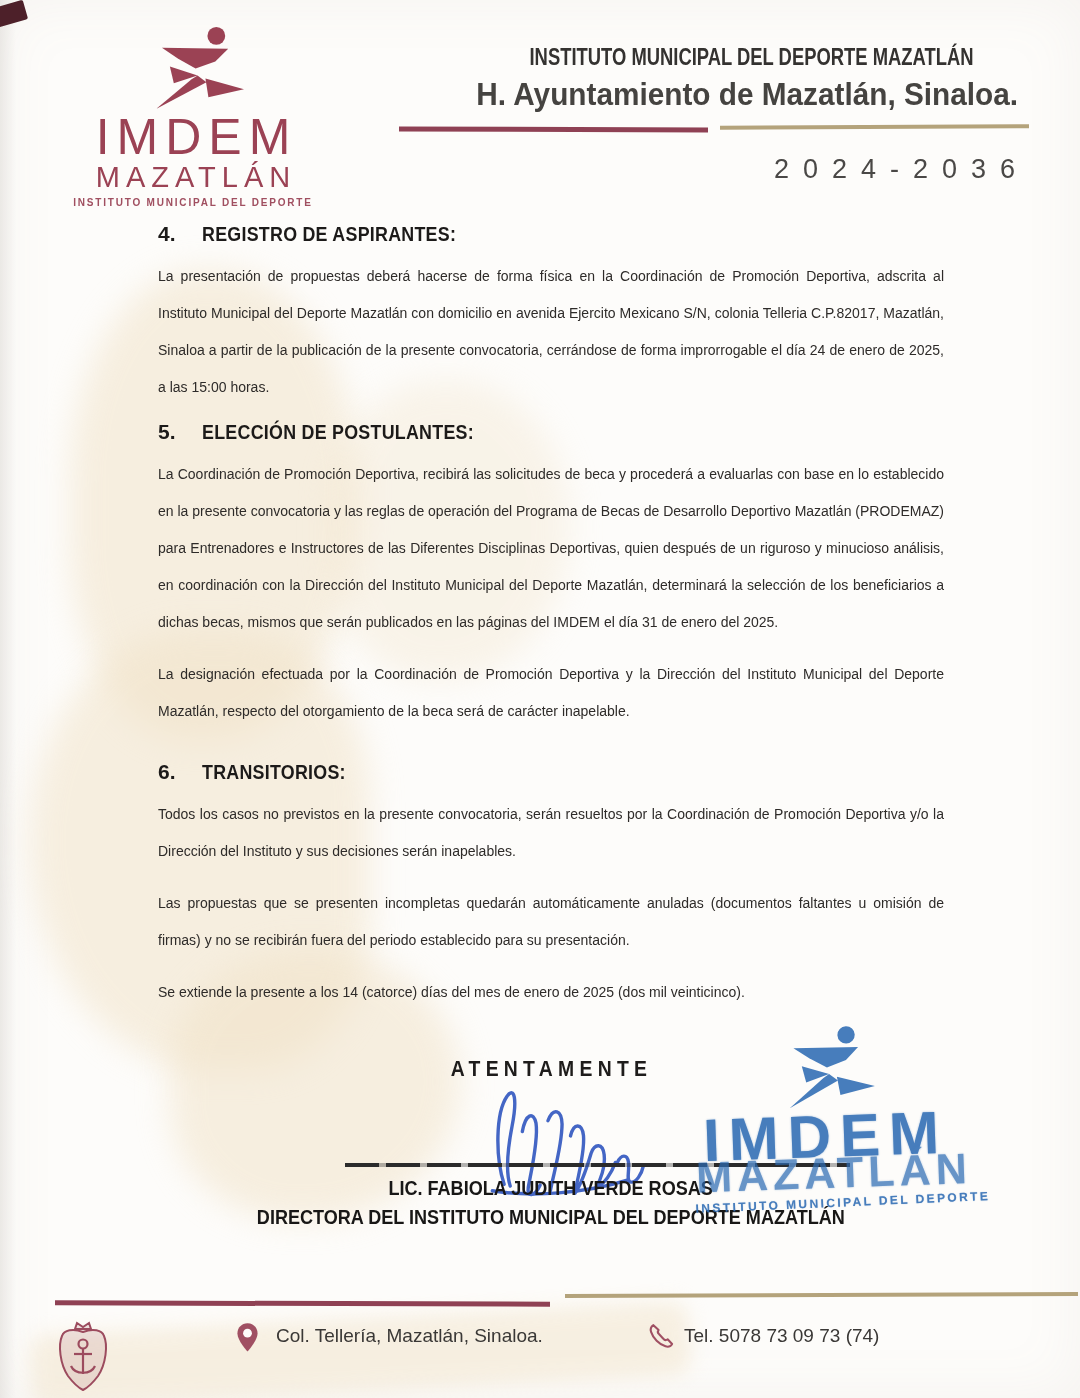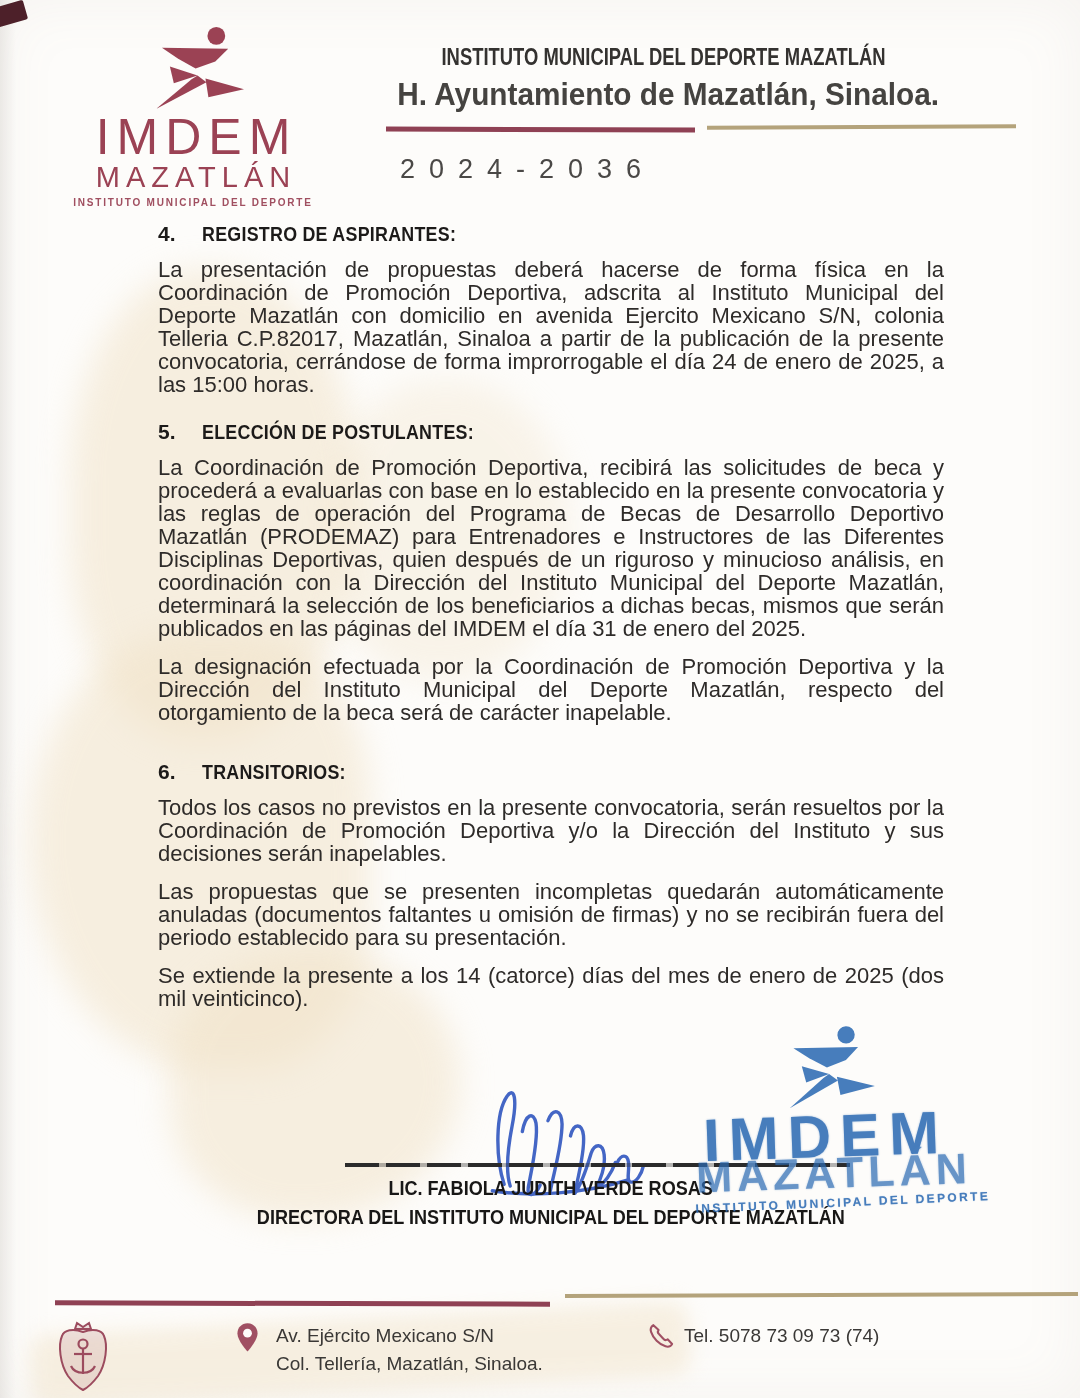--- a/index.html
+++ b/index.html
@@ -19,34 +19,34 @@
   .wm.b{left:30px;top:630px;width:340px;height:440px;border-radius:55% 45% 40% 60%;}
   .wm.c{left:170px;top:950px;width:290px;height:270px;}
   .wm.d{left:30px;top:1318px;width:660px;height:74px;transform:rotate(-3deg);opacity:.5;border-radius:18px;filter:blur(10px);}
   .wm.e{left:330px;top:380px;width:240px;height:300px;opacity:.35;}
   
   .logo{position:absolute;left:68px;top:26px;width:250px;text-align:center;color:#9b4254;}
   .logo svg{display:block;margin:0 auto 2px 86px;}
   .logo-acronym{font-size:50px;letter-spacing:7px;font-weight:400;line-height:1;margin-left:7px;color:#9b4254;}
   .logo-city{font-size:29px;letter-spacing:6px;font-weight:400;line-height:1.1;margin-left:6px;color:#9b4254;}
   .logo-sub{font-size:10px;letter-spacing:1.8px;font-weight:700;margin-top:3px;color:#a04f60;}
-  .hdr-right{position:absolute;left:386px;top:44px;width:630px;text-align:left;color:#3c3a39;}
+  .hdr-right{position:absolute;left:399px;top:44px;width:630px;text-align:right;color:#3c3a39;}
   .hdr-line1{font-size:23px;font-weight:700;transform:scaleX(0.8);transform-origin:center;display:inline-block;white-space:nowrap;color:#343230;}
   .hdr-line2{font-size:31px;font-weight:700;transform:scaleX(0.96);transform-origin:center;display:inline-block;white-space:nowrap;margin-top:6px;color:#454340;}
   .hdr-rule{display:flex;gap:12px;margin-top:14px;align-items:center;}
   .hdr-rule .seg1{flex:1;height:5px;background:#8f4154;transform:rotate(0.2deg);}
   .hdr-rule .seg2{flex:1;height:4px;background:#b4a37b;transform:translateY(-3px) rotate(-0.3deg);}
   .hdr-period{font-size:27px;font-weight:500;letter-spacing:14px;margin-top:22px;color:#4a4846;padding-left:14px;}
   
   .content{position:absolute;left:158px;width:786px;color:#2e2b29;}
   .sec4{top:222px;} .sec5{top:420px;} .sec6{top:760px;}
   .sec-head{display:flex;align-items:baseline;font-weight:700;color:#1c1a19;font-size:21px;margin-bottom:12px;}
   .sec-num{width:44px;flex:none;}
   .sec-title{display:inline-block;transform:scaleX(0.85);transform-origin:left center;white-space:nowrap;letter-spacing:0.3px;}
-  .para{font-size:22px;line-height:23px;text-align:justify;margin:0 0 15px 0;}
+  .para{font-size:14px;line-height:37px;text-align:justify;margin:0 0 15px 0;}
   .para.last{margin-top:9px;}
   
   .atentamente{position:absolute;left:158px;top:1056px;width:786px;text-align:center;}
   .atentamente span{display:inline-block;font-size:22px;font-weight:700;letter-spacing:6px;transform:scaleX(0.88);color:#1e1c1b;}
   .signature{position:absolute;left:462px;top:1072px;transform:rotate(-2deg);}
   .sig-line{position:absolute;left:345px;top:1163px;width:505px;height:3.5px;
     background:repeating-linear-gradient(90deg,#2b2b2b 0 34px,rgba(43,43,43,0.35) 34px 41px);}
   .sig-name,.sig-title{position:absolute;left:158px;width:786px;text-align:center;color:#181716;}
   .sig-name{top:1176px;}
   .sig-title{top:1205px;}
@@ -127,20 +127,23 @@
   <div class="content sec6" style="position:absolute;">
     <div class="sec-head">
       <span class="sec-num">6.</span>
       <span class="sec-title">TRANSITORIOS:</span>
     </div>
     <p class="para">Todos los casos no previstos en la presente convocatoria, serán resueltos por la Coordinación de Promoción Deportiva y/o la Dirección del Instituto y sus decisiones serán inapelables.</p>
     <p class="para">Las propuestas que se presenten incompletas quedarán automáticamente anuladas (documentos faltantes u omisión de firmas) y no se recibirán fuera del periodo establecido para su presentación.</p>
     <p class="para last">Se extiende la presente a los 14 (catorce) días del mes de enero de 2025 (dos mil veinticinco).</p>
   </div>
 
+  <div class="atentamente">
+    <span>ATENTAMENTE</span>
+  </div>
 
   <div class="signature">
     <svg width="215" height="125" viewBox="0 0 210 125">
       <g fill="none" stroke="#3a5ec2" stroke-width="3.4" stroke-linecap="round" opacity="0.95">
         <path d="M38,110 C30,82 32,38 44,22 C52,12 54,26 48,52 C42,78 40,98 44,112"></path>
         <path d="M58,58 C62,40 70,38 72,50 C74,66 66,96 62,114 C60,124 68,124 74,112"></path>
         <path d="M84,48 C90,34 98,38 98,52 C97,74 88,100 84,118"></path>
         <path d="M106,64 C110,50 118,52 119,64 C120,80 112,106 108,122 C116,112 122,94 126,82 C130,72 138,72 139,84 C140,96 134,110 130,116 C138,114 146,102 150,92"></path>
         <path d="M152,92 C156,84 162,84 163,92 C164,100 160,110 164,112 C170,114 176,104 178,96"></path>
         <path d="M26,116 C64,124 120,122 162,110"></path>
@@ -189,21 +192,20 @@
     </svg>
   </div>
 
   <div class="pin">
     <svg width="23" height="31" viewBox="0 0 24 32">
       <path d="M12,1 C6,1 1.5,5.5 1.5,11.5 C1.5,19.5 12,30.5 12,30.5 C12,30.5 22.5,19.5 22.5,11.5 C22.5,5.5 18,1 12,1 Z" fill="#a05063"></path>
       <circle cx="12" cy="11.5" r="4.6" fill="#fdfcfa"></circle>
     </svg>
   </div>
   <div class="foot-address">
-    <div>Av. Ejército Mexicano S/N</div>
     <div>Col. Tellería, Mazatlán, Sinaloa.</div>
   </div>
 
   <div class="phone">
     <svg width="27" height="27" viewBox="0 0 30 30">
       <path d="M6,3.5 C3.4,5.2 2.4,8 3.4,11 C5.6,18 12.4,24.8 19.4,27 C22.4,28 25.2,27 26.8,24.4 L21.8,19.2 C20.2,20.4 18.2,20.2 17,18.6 L12.4,13.6 C10.8,12.4 10.6,10.4 11.8,8.8 Z" fill="none" stroke="#a05063" stroke-width="2.3" stroke-linejoin="round"></path>
     </svg>
   </div>
   <div class="foot-phone">Tel. 5078 73 09 73 (74)</div>
 

